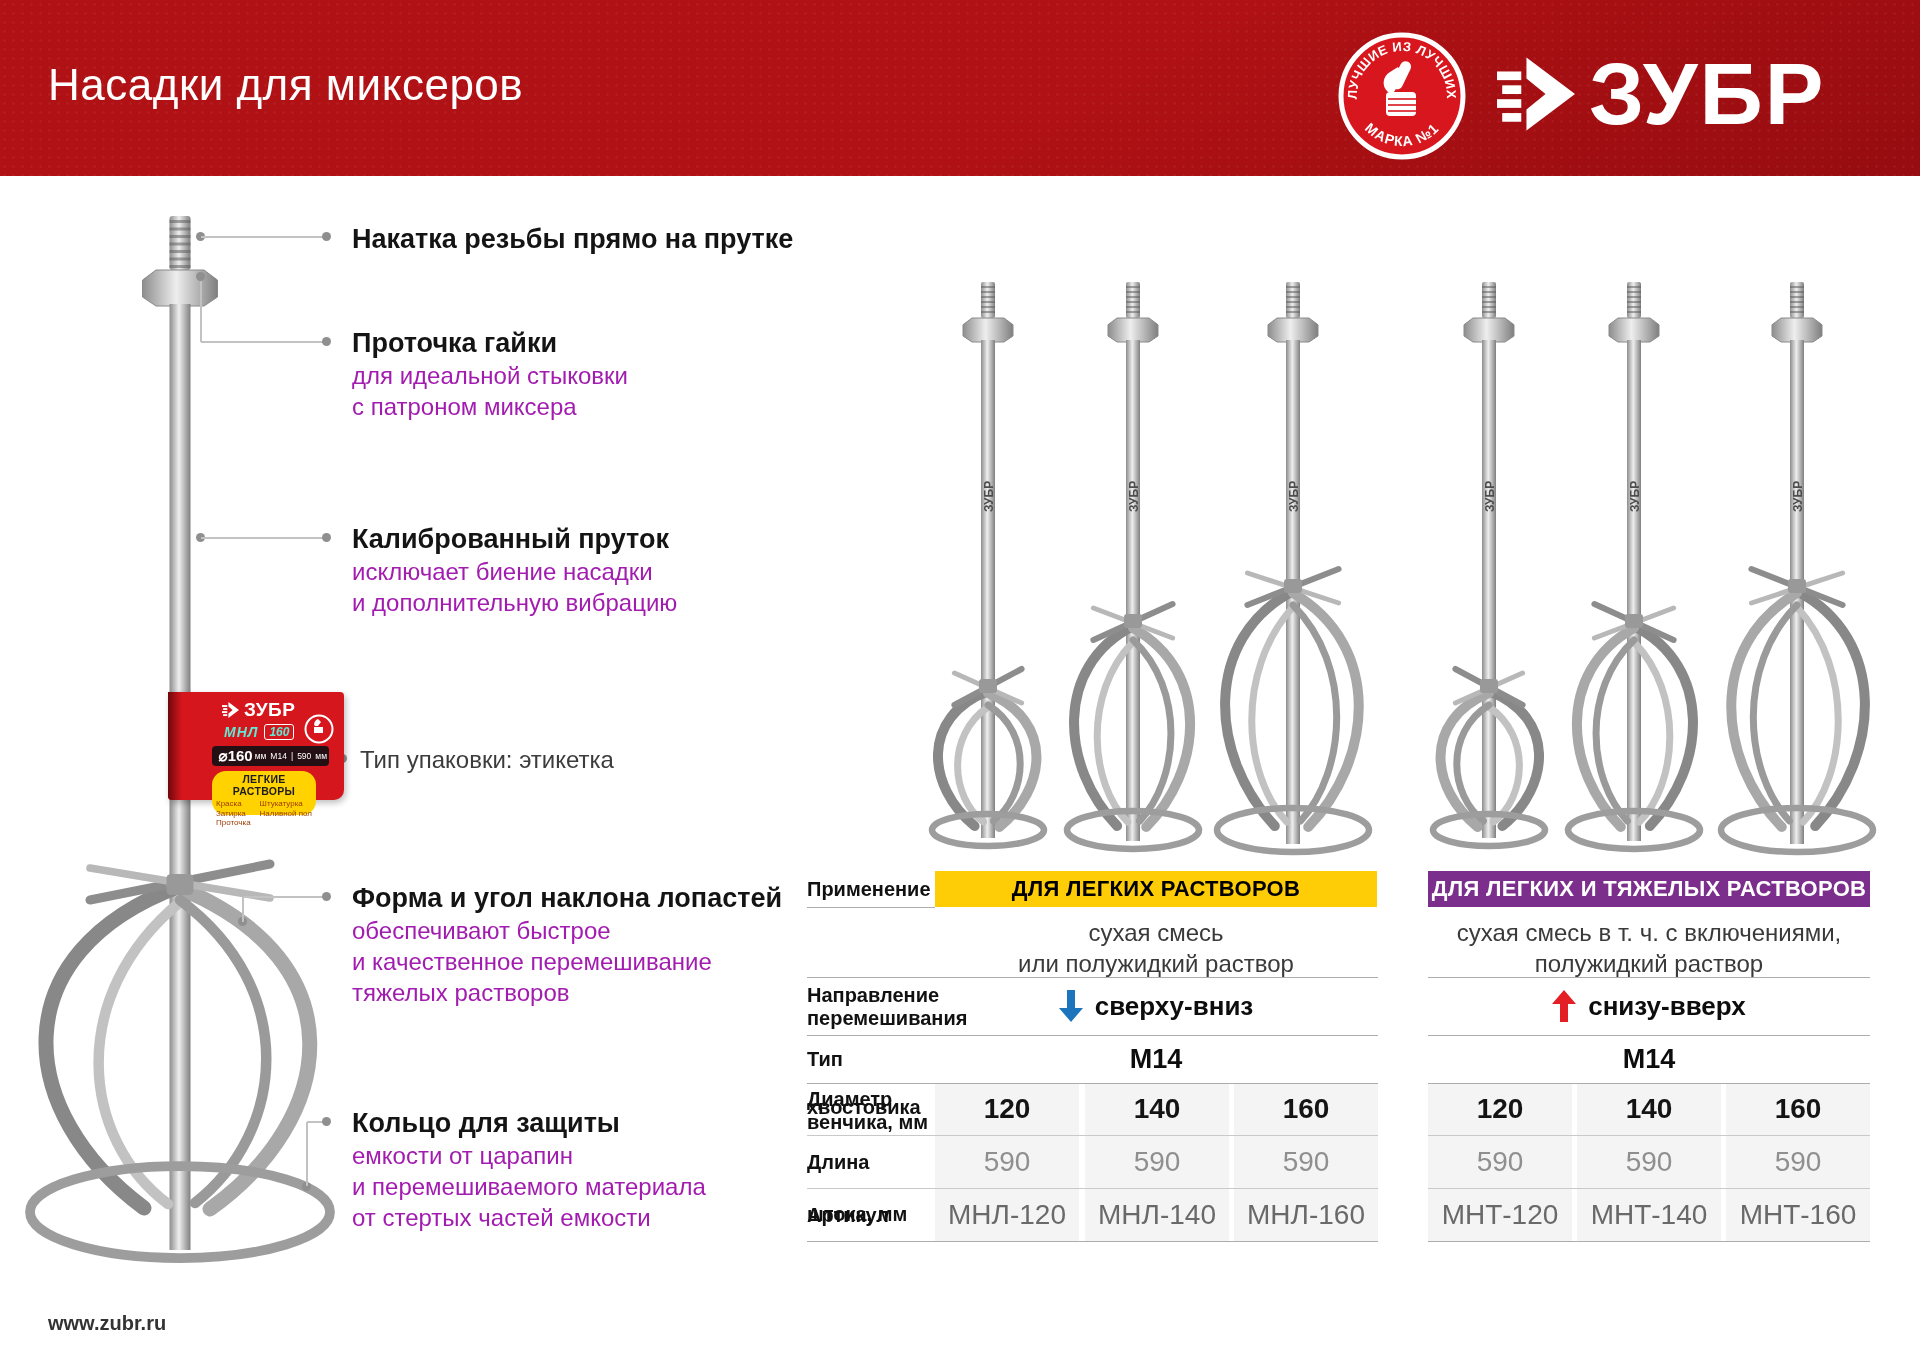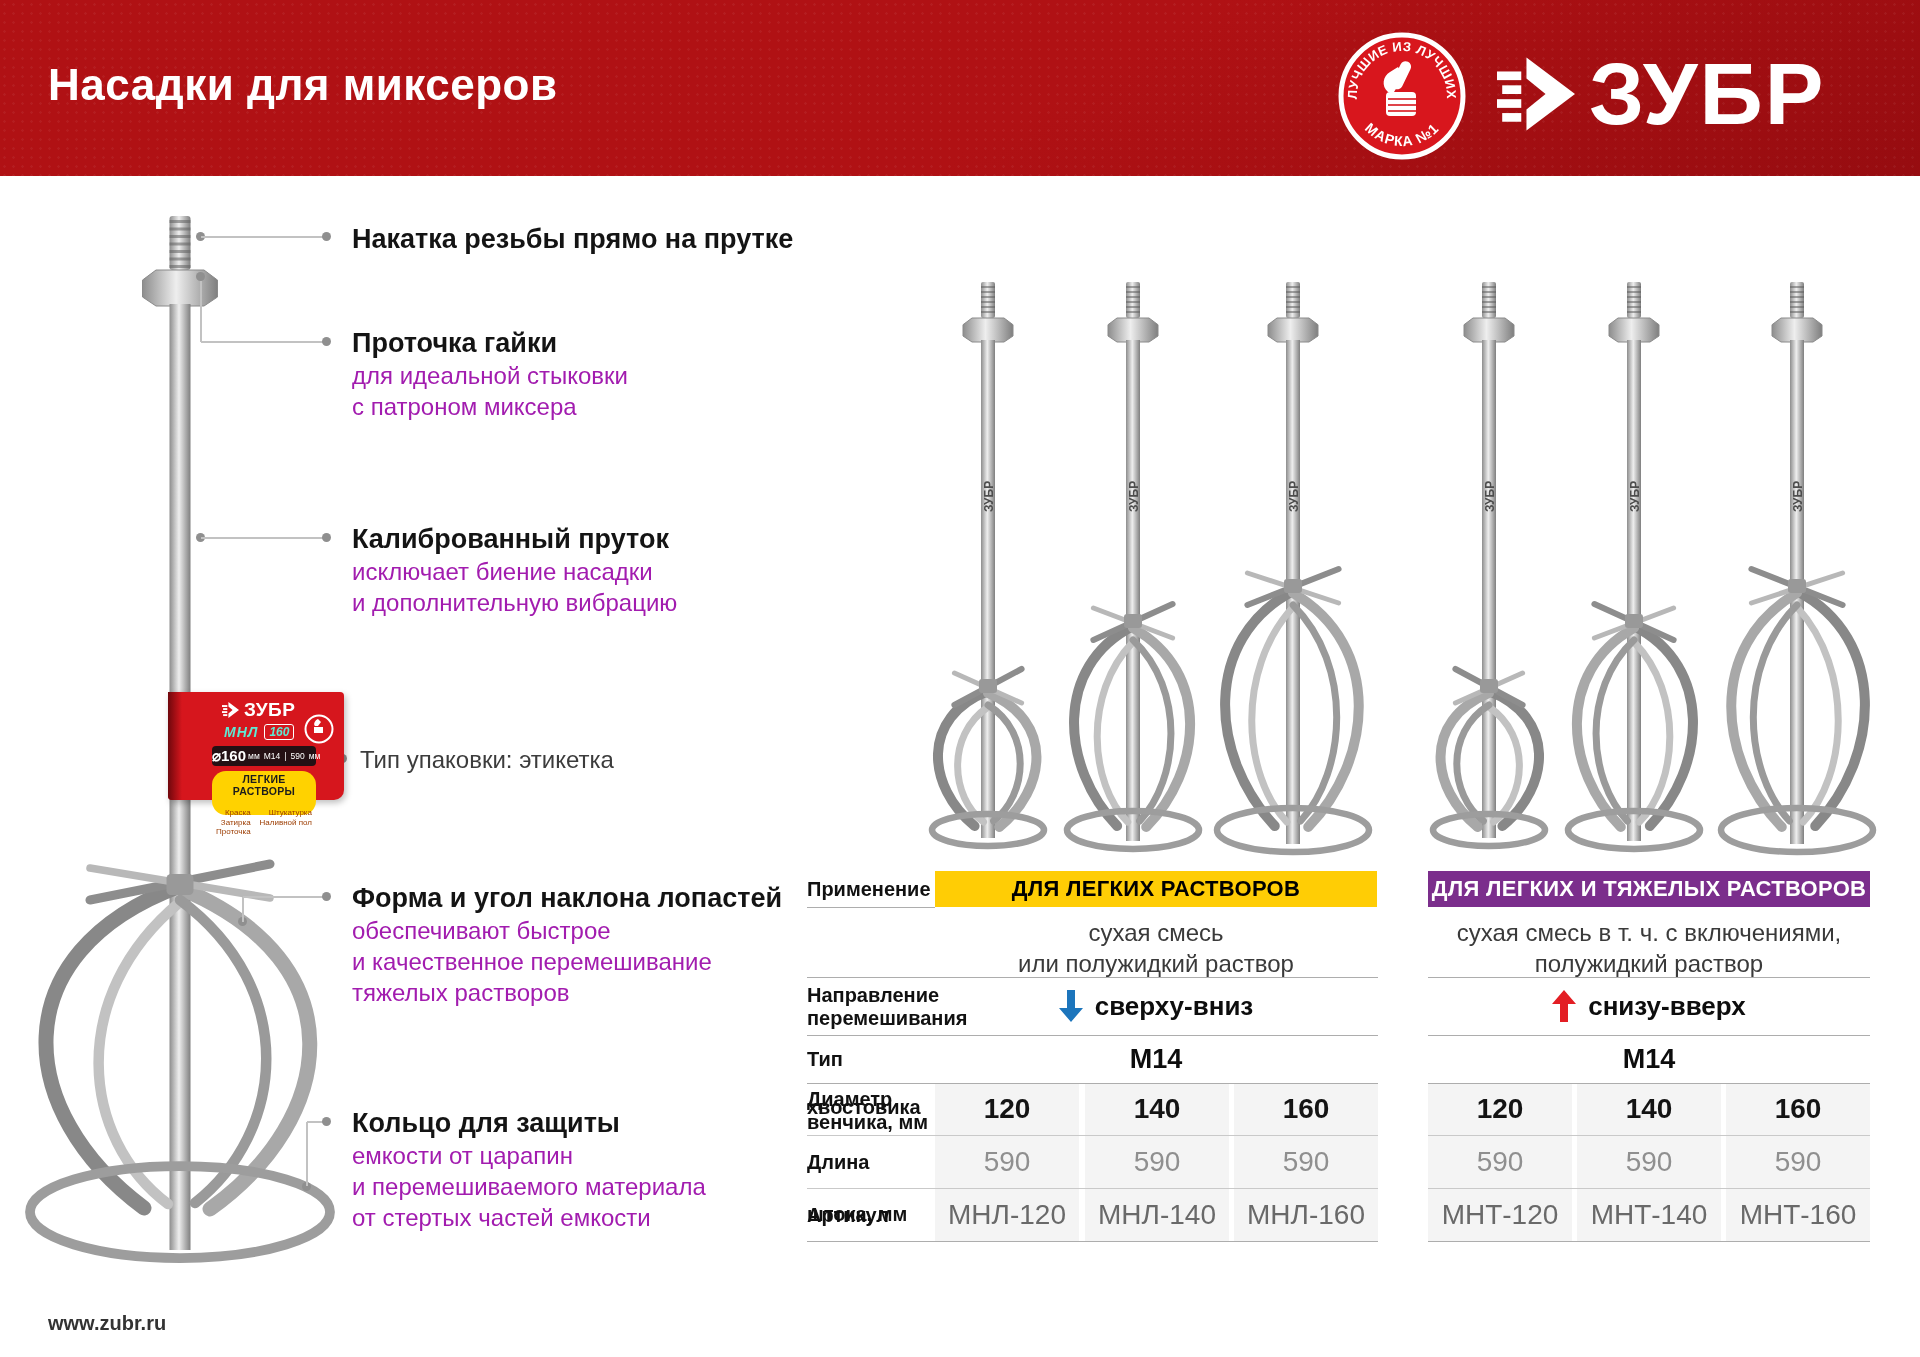--- a/index.html
+++ b/index.html
@@ -5,21 +5,21 @@
   html,body{margin:0;padding:0;background:#fff;}
   .page{position:relative;width:1920px;height:1357px;background:#fff;overflow:hidden;
         font-family:"Liberation Sans",sans-serif;color:#1a1a1a;}
 
   
   .header{position:absolute;left:0;top:0;width:1920px;height:176px;
     background:linear-gradient(150deg,var(--header-red) 0%,var(--header-red) 55%,var(--header-red-dark) 100%);}
   .header::after{content:"";position:absolute;inset:0;
     background-image:radial-gradient(rgba(255,255,255,0.05) 1px,transparent 1.5px);
     background-size:9px 9px;}
-  .page-title{position:absolute;left:48px;top:60px;font-size:44px;font-weight:bold;color:#fff;letter-spacing:0.5px;z-index:2;text-align:right;}
+  .page-title{position:absolute;left:48px;top:60px;font-size:44px;font-weight:normal;color:#fff;letter-spacing:0.5px;z-index:2;text-align:right;}
   .badge{position:absolute;left:1336px;top:30px;z-index:2;}
   .brand{position:absolute;left:1497px;top:52px;z-index:2;display:flex;align-items:center;}
   .brand-text{font-size:88px;font-weight:800;color:#fff;letter-spacing:2px;line-height:84px;margin-left:14px;}
 
   
   .callout{position:absolute;left:352px;}
   .co-title{margin:0;font-size:27px;line-height:34px;font-weight:bold;color:#141414;}
   .co-line{margin:0;font-size:24px;line-height:31px;font-weight:normal;color:#a21caf;}
   .cline{position:absolute;background:#c2c2c2;}
   .cdot{position:absolute;width:9px;height:9px;border-radius:50%;background:#8f8f8f;}
@@ -31,27 +31,27 @@
   .prod-label .fold{position:absolute;left:0;top:0;width:14px;height:100%;
     background:linear-gradient(90deg,#6f070c,var(--label-red));border-radius:0 0 0 4px;}
   .lbl-logo{position:absolute;left:54px;top:7px;display:flex;align-items:center;}
   .lbl-logo .lbl-brand{color:#fff;font-weight:800;font-size:19px;letter-spacing:0.5px;margin-left:5px;}
   .lbl-model-row{position:absolute;left:56px;top:32px;display:flex;align-items:center;color:#5eead4;}
   .lbl-model{font-style:italic;font-weight:bold;font-size:14px;letter-spacing:1px;}
   .lbl-model-size{margin-left:6px;border:1.5px solid #fff;border-radius:3px;padding:0 4px;
     font-weight:bold;font-size:12px;font-style:italic;}
   .lbl-stamp{position:absolute;left:136px;top:22px;}
   .lbl-spec{position:absolute;left:44px;top:54px;width:104px;height:20px;background:#241014;
-    border-radius:4px;color:#fff;display:flex;align-items:center;justify-content:flex-start;white-space:nowrap;}
+    border-radius:4px;color:#fff;display:flex;align-items:center;justify-content:flex-end;white-space:nowrap;padding-left:13px;}
   .lbl-spec .big{font-size:15px;font-weight:bold;}
   .lbl-spec .sm{font-size:8.5px;margin:0 2px;}
   .lbl-box{position:absolute;left:44px;top:79px;width:104px;height:44px;background:var(--label-yellow);
     border-radius:14px;padding:2px 4px;box-sizing:border-box;}
   .lbl-box-title{font-size:10.5px;font-weight:bold;color:#1c1c1c;text-align:center;letter-spacing:0.3px;}
-  .lbl-cols{display:flex;justify-content:space-between;margin-top:11px;text-align:right;}
+  .lbl-cols{display:flex;justify-content:space-between;margin-top:2px;}
   .lbl-col{font-size:8px;line-height:9.5px;color:#9c3c00;}
 
   
   .banner{position:absolute;top:871px;height:36px;line-height:36px;text-align:center;
     font-weight:bold;font-size:22px;letter-spacing:0.3px;z-index:2;}
   .tline{position:absolute;height:1px;background:#adadad;}
   .cellbg{position:absolute;top:1083px;height:158px;background:#f4f4f4;}
   .rowlabel{position:absolute;left:807px;width:126px;font-weight:bold;font-size:20px;color:#111;}
   .apptext{position:absolute;width:442px;text-align:center;font-size:24px;line-height:31px;color:#3a3a3a;}
   .dirrow{position:absolute;top:977px;width:442px;height:58px;display:flex;align-items:center;

